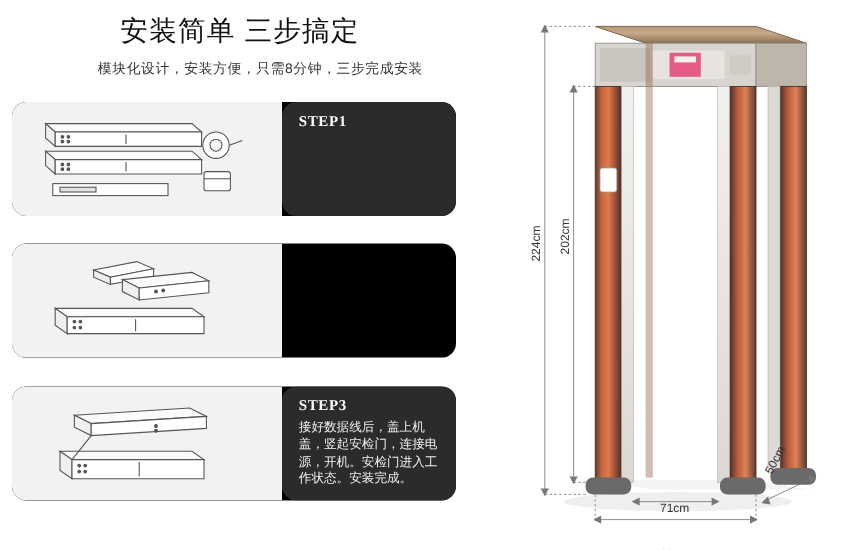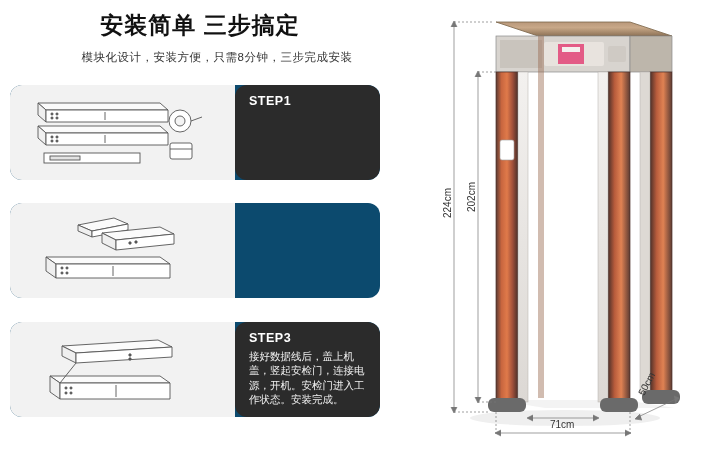--- a/index.html
+++ b/index.html
@@ -12,33 +12,34 @@
     position:relative;
   }
   .page{position:relative;width:705px;height:458px;}
 
   
   .left{position:absolute;left:0;top:0;width:440px;height:458px;}
 
   .title{
     position:absolute;left:0;top:10px;width:400px;
     text-align:center;
-    font-size:23px;font-weight:bold;letter-spacing:1px;color:#111;
+    font-size:23px;font-weight:normal;letter-spacing:1px;color:#111;
   }
   .subtitle{
     position:absolute;left:17px;top:50px;width:400px;
     text-align:center;
     font-size:11.5px;color:#333;letter-spacing:.5px;
   }
 
   .step-card{
     position:absolute;left:10px;width:370px;height:95px;
     border-radius:12px;
-    background:#0c4a6e;
+    background:#000000;
     overflow:hidden;
+    font-family:Liberation Serif, serif;
   }
   .step-card.s1{top:85px;}
   .step-card.s2{top:203px;}
   .step-card.s3{top:322px;}
 
   .illus{
     position:absolute;left:0;top:0;width:225px;height:95px;
     background:#f2f2f2;
   }
   .panel{

